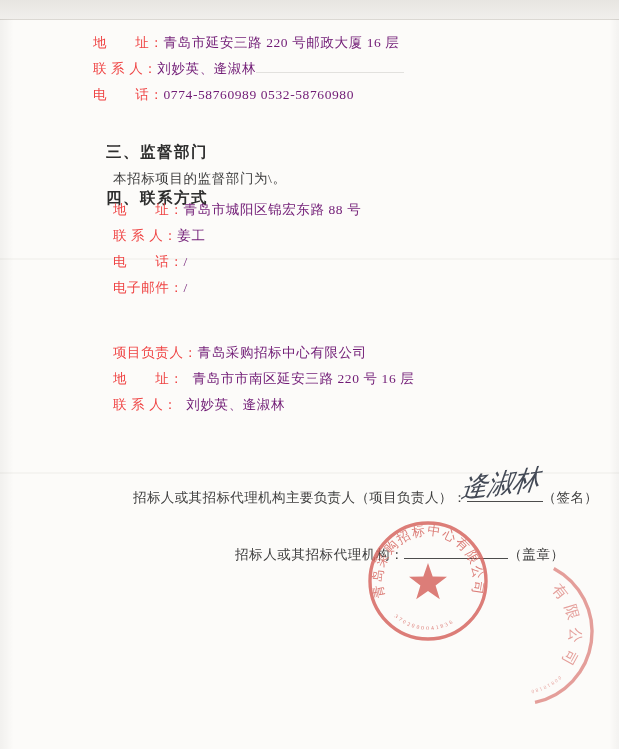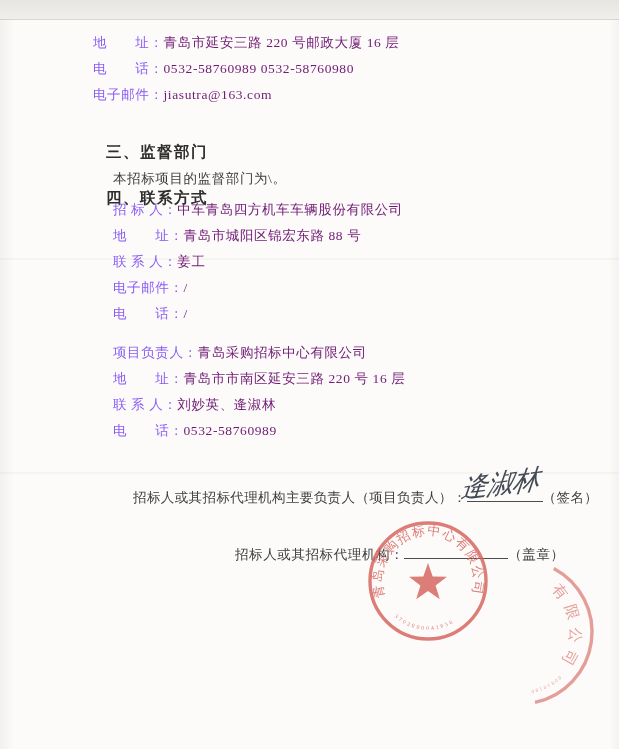--- a/index.html
+++ b/index.html
@@ -15,23 +15,23 @@
     background:linear-gradient(#e7e5e1,#f1efec);
     border-bottom:1px solid #dbd8d3;
   }
   .edge-left{position:absolute;left:0;top:19px;width:14px;height:730px;
     background:linear-gradient(90deg,rgba(0,0,0,0.045),rgba(0,0,0,0));}
   .edge-right{position:absolute;right:0;top:19px;width:10px;height:730px;
     background:linear-gradient(270deg,rgba(0,0,0,0.035),rgba(0,0,0,0));}
   .streak{position:absolute;left:0;width:619px;height:2px;background:rgba(120,115,105,0.05);}
 
   .row{white-space:nowrap;font-size:13.5px;line-height:26px;letter-spacing:0.6px;}
-  .lbl{color:#8b5cf6;text-align:center;}
+  .lbl{color:#ef4444;text-align:center;}
   .val{color:#701a75;}
-  .gap .val{}
+  .gap .val{margin-left:9px;}
   .block{position:absolute;}
   .block1{left:93px;top:30px;}
   .block2{left:113px;top:197px;}
   .block3{left:113px;top:340px;}
   .trail-line{display:inline-block;width:148px;border-bottom:1px solid #e2e1de;
     vertical-align:baseline;height:12px;}
 
   .heading{position:absolute;margin:13px;font-size:15.5px;font-weight:bold;
     color:#2e2e2e;letter-spacing:1.5px;}
   .h-supervision{left:93px;top:129px;}
@@ -68,61 +68,55 @@
   <div class="edge-left"></div>
   <div class="edge-right"></div>
   <div class="streak" style="top:258px"></div>
   <div class="streak" style="top:472px"></div>
 
   <div class="block block1">
     <div class="row">
       <span class="lbl">地　　址：</span><span class="val">青岛市延安三路 220 号邮政大厦 16 层</span>
     </div>
     <div class="row">
-      <span class="lbl">电　　话：</span><span class="val">0532-58760989 0532-58760980</span>
+      <span class="lbl">联 系 人：</span><span class="val">刘妙英、逄淑林</span><span class="trail-line"></span>
     </div>
     <div class="row">
-      <span class="lbl">电子邮件：</span><span class="val">jiasutra@163.com</span>
+      <span class="lbl">电　　话：</span><span class="val">0774-58760989 0532-58760980</span>
     </div>
   </div>
 
   <h3 class="heading h-supervision">三、监督部门</h3>
   <p class="para">本招标项目的监督部门为\。</p>
   <h3 class="heading h-contact">四、联系方式</h3>
 
   <div class="block block2">
     <div class="row">
-      <span class="lbl">招 标 人：</span><span class="val">中车青岛四方机车车辆股份有限公司</span>
-    </div>
-    <div class="row">
       <span class="lbl">地　　址：</span><span class="val">青岛市城阳区锦宏东路 88 号</span>
     </div>
     <div class="row">
       <span class="lbl">联 系 人：</span><span class="val">姜工</span>
     </div>
     <div class="row">
-      <span class="lbl">电子邮件：</span><span class="val">/</span>
+      <span class="lbl">电　　话：</span><span class="val">/</span>
     </div>
     <div class="row">
-      <span class="lbl">电　　话：</span><span class="val">/</span>
+      <span class="lbl">电子邮件：</span><span class="val">/</span>
     </div>
   </div>
 
   <div class="block block3">
     <div class="row">
       <span class="lbl">项目负责人：</span><span class="val">青岛采购招标中心有限公司</span>
     </div>
     <div class="row gap">
       <span class="lbl">地　　址：</span><span class="val">青岛市市南区延安三路 220 号 16 层</span>
     </div>
     <div class="row gap">
       <span class="lbl">联 系 人：</span><span class="val">刘妙英、逄淑林</span>
-    </div>
-    <div class="row gap">
-      <span class="lbl">电　　话：</span><span class="val">0532-58760989</span>
     </div>
   </div>
 
   <div class="sig-row">
     <span>招标人或其招标代理机构主要负责人（项目负责人）：</span><span class="sig-blank"><span class="handwriting">逄淑林</span></span><span>（签名）</span>
   </div>
 
   <div class="seal-row">
     <span>招标人或其招标代理机构：</span><span class="seal-blank"></span><span>（盖章）</span>
   </div>

